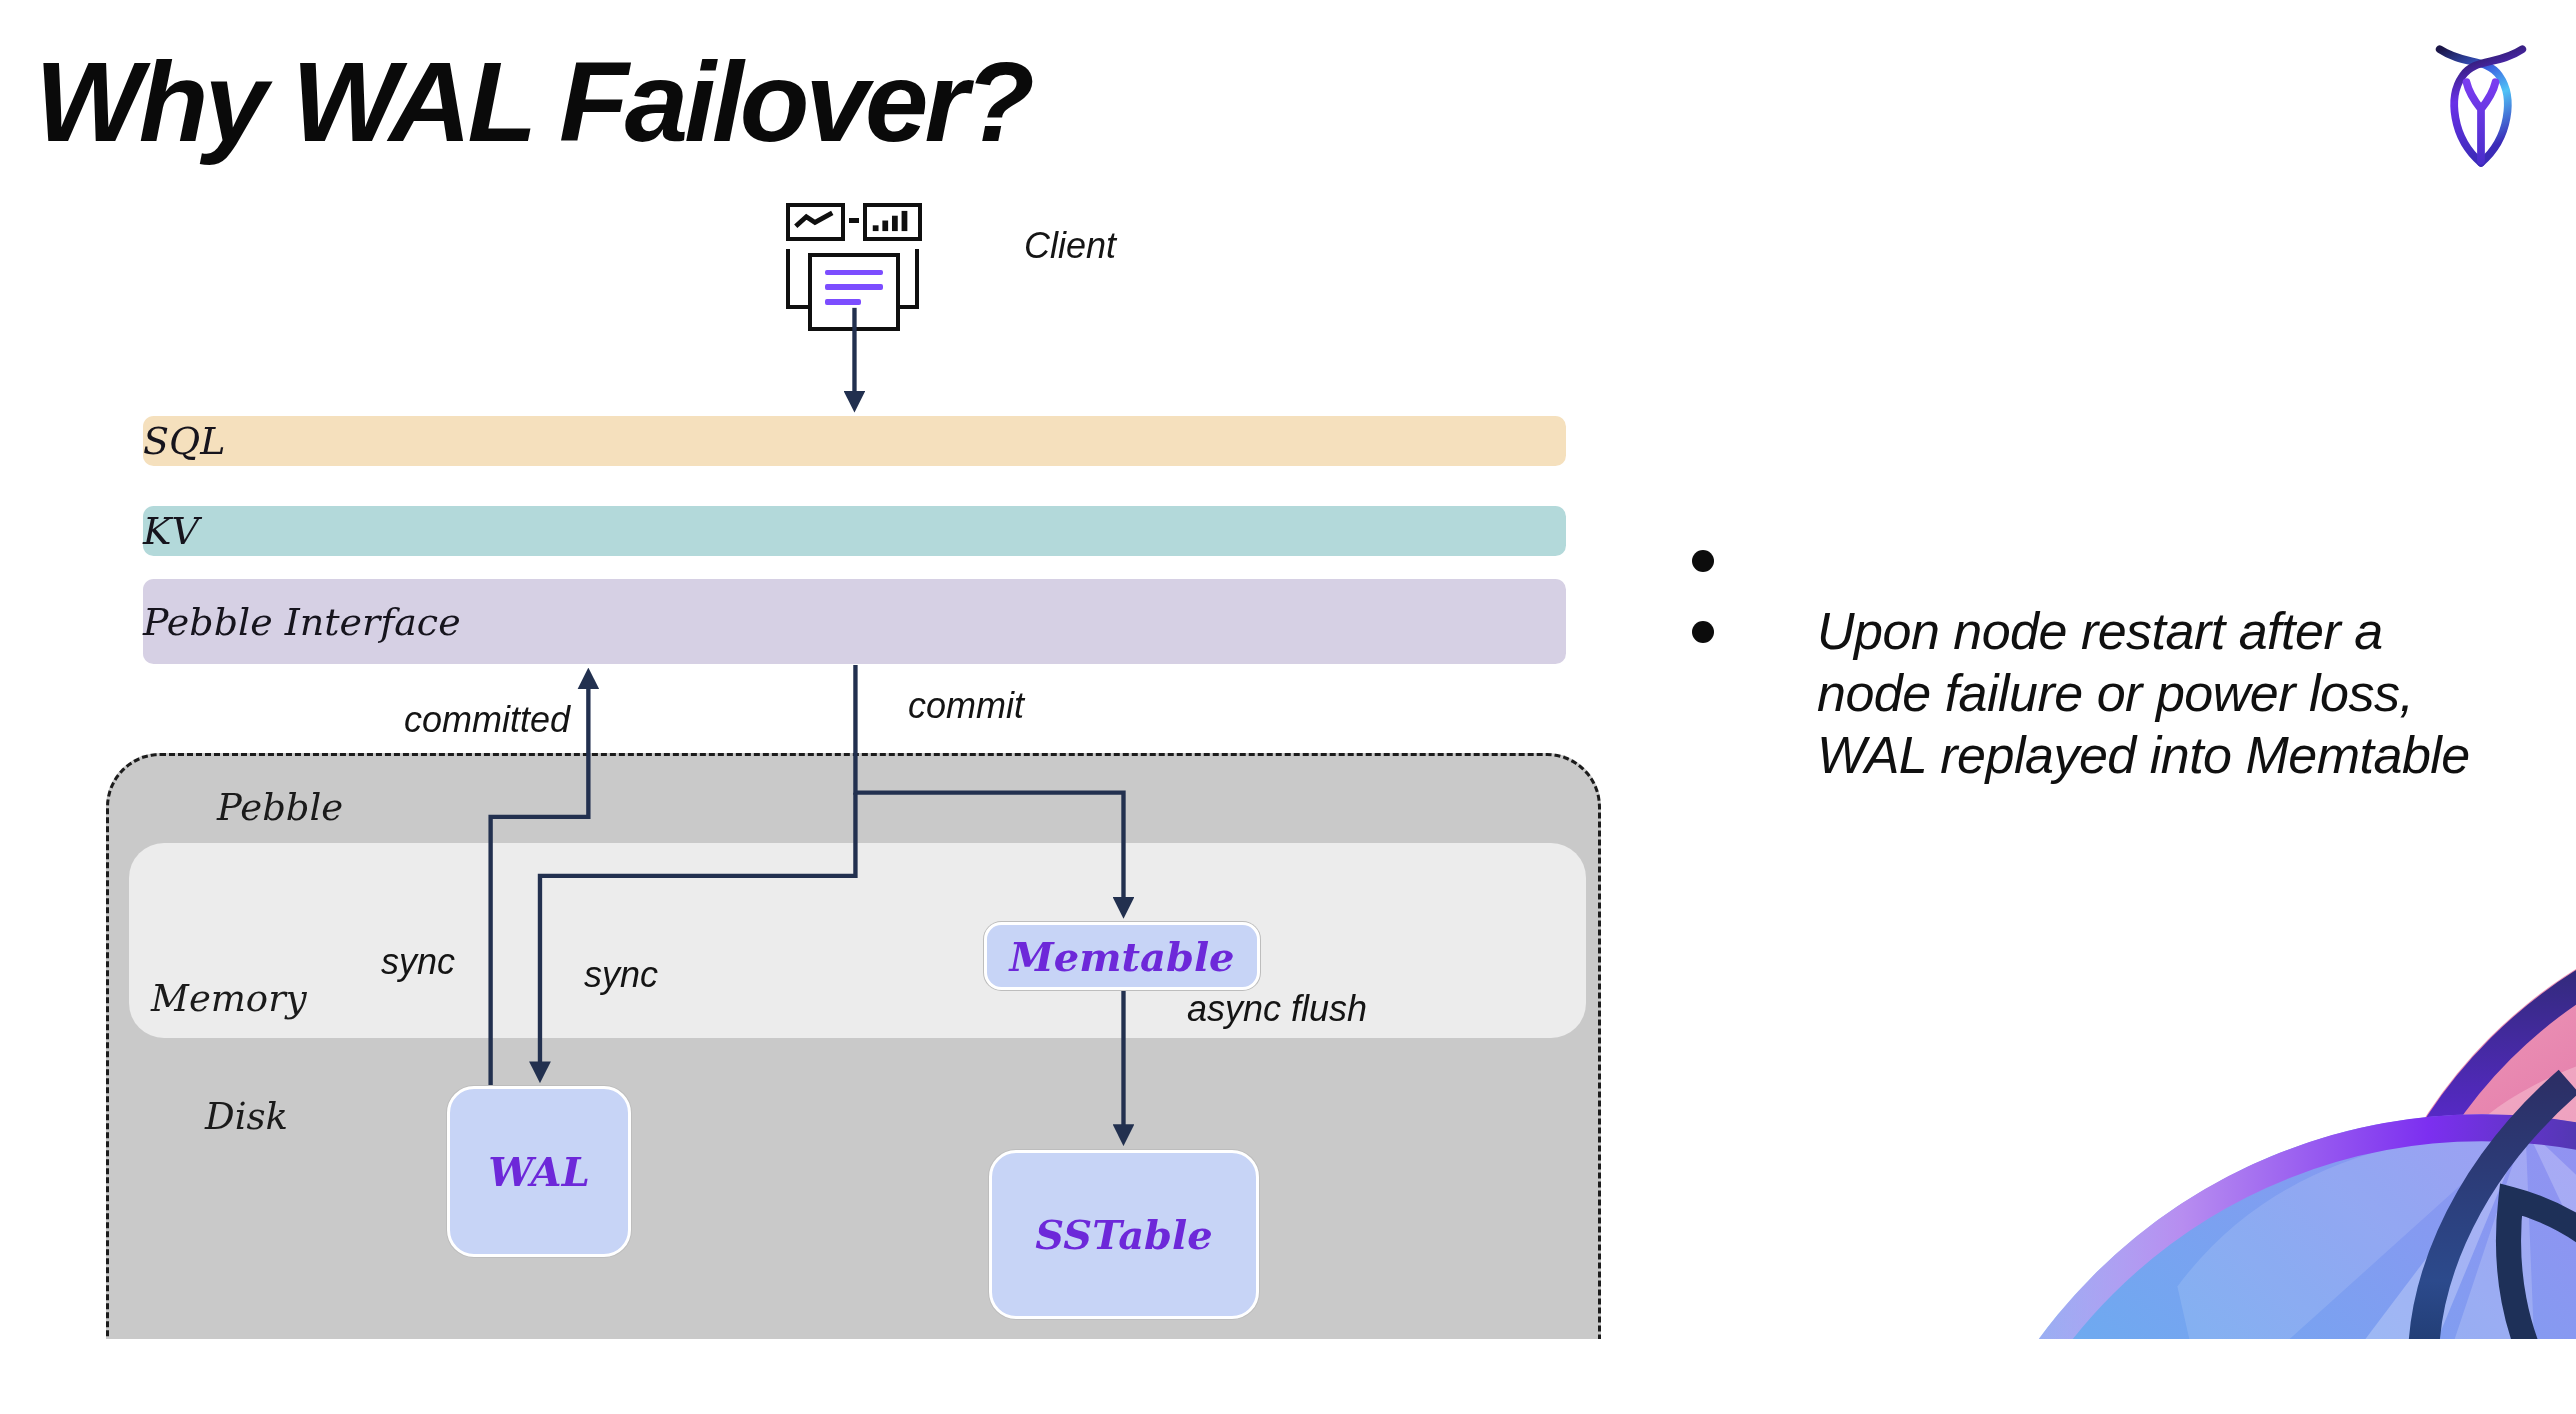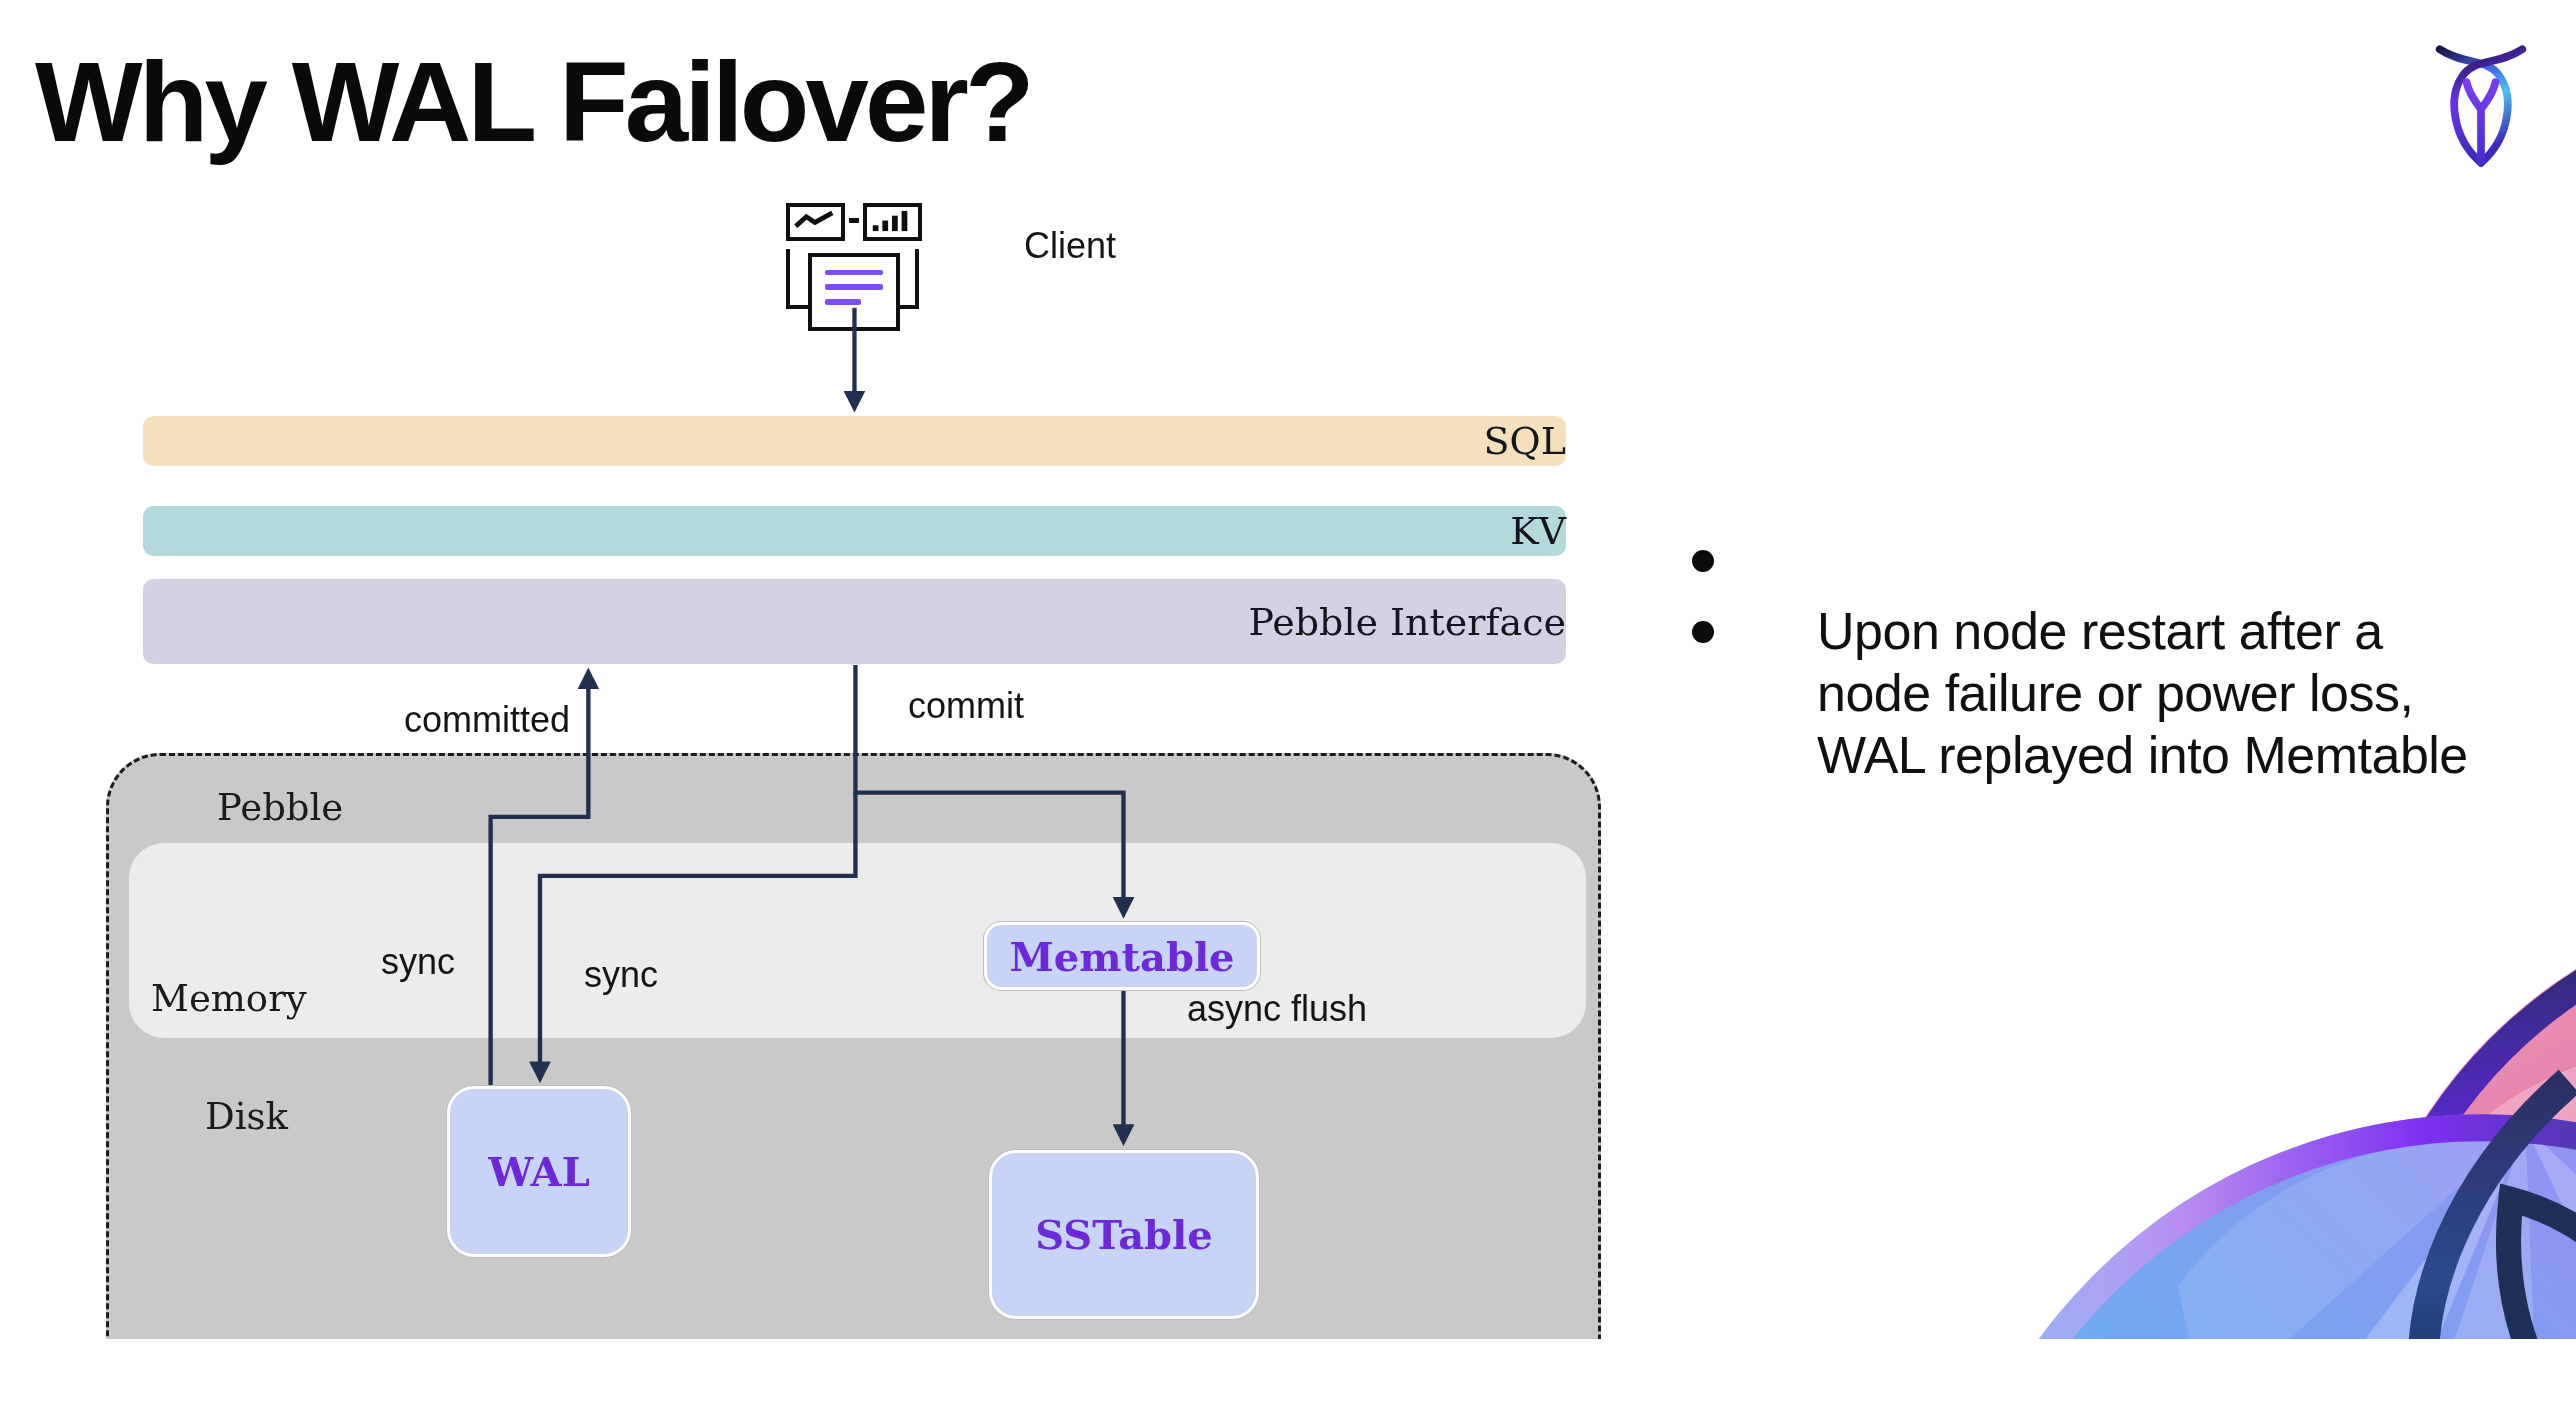--- a/index.html
+++ b/index.html
@@ -1,20 +1,20 @@
 <!DOCTYPE html>
 <html><head>
 <meta charset="utf-8">
 <style>
   * { margin:0; padding:0; box-sizing:border-box; }
   html,body { background:#ffffff; }
   #slide {
     position:relative; width:2576px; height:1339px;
     background:#ffffff; overflow:hidden;
-    font-family:"Liberation Sans","DejaVu Sans",sans-serif; color:#111;
+    font-family:"Liberation Sans","DejaVu Sans",sans-serif; color:#111;font-style:italic;
   }
   .abs { position:absolute; }
 
   
   #title {
     left:35px; top:39px; font-size:114px; font-weight:800;
     letter-spacing:-3.9px; color:#0a0a0a; line-height:1.1;
     font-family:"Liberation Sans","DejaVu Sans",sans-serif;
   }
 
@@ -28,21 +28,21 @@
   .bracket-l { left:11.6px; top:54px; width:23px; height:60px; border-left:4.8px solid #0f0f0f; border-bottom:4.8px solid #0f0f0f; }
   .bracket-r { left:122px; top:54px; width:23px; height:60px; border-right:4.8px solid #0f0f0f; border-bottom:4.8px solid #0f0f0f; }
   #doc-screen { left:34px; top:58px; width:92px; height:78px; border:4.8px solid #0f0f0f; background:#fff; }
   .doc-line { position:absolute; left:12.6px; height:5.8px; background:#7c4dff; border-radius:1.9px; }
 
   #client-label { left:1024px; top:225px; font-size:36px; color:#151515; }
 
   
   .bar {
     left:143px; width:1423px; border-radius:10.6px;
-    display:flex; align-items:center; justify-content:flex-end;
+    display:flex; align-items:center; justify-content:flex-start;
     font-family:"DejaVu Serif","Liberation Serif",serif;
     font-size:38px; color:#16141d;
   }
   #bar-sql { top:416px; height:50px; background:#f5e0bd; }
   #bar-kv  { top:506px; height:50px; background:#b3d9da; }
   #bar-storage { top:579px; height:85px; background:#d6d0e4; }
 
   
   #pebble {
     left:106px; top:753px; width:1495px; height:647px;

